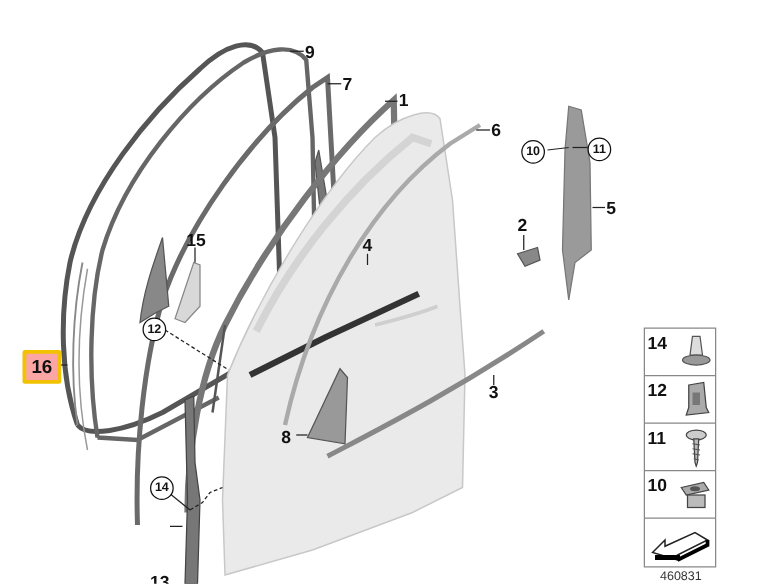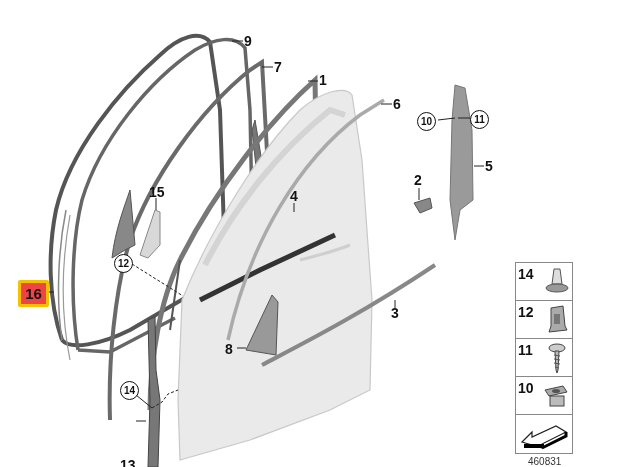--- a/index.html
+++ b/index.html
@@ -1,20 +1,20 @@
 <!DOCTYPE html>
 <html><head>
 <meta charset="utf-8">
 <style>
   html, body { margin:0; padding:0; background:#ffffff; }
   body { width:626px; height:467px; position:relative; overflow:hidden; font-family:"Liberation Sans", sans-serif; }
   #stage { position:absolute; left:0; top:0; width:626px; height:467px; }
   .callout { position:absolute; font-weight:bold; font-size:14px; color:#111; line-height:1; }
   .circ { position:absolute; width:17px; height:17px; border:1.3px solid #111; border-radius:50%; background:#fff; font-size:10px; font-weight:bold; color:#111; text-align:center; line-height:17px; }
-  .hl { position:absolute; border:3px solid #f2c200; background:#ef4444; font-weight:bold; font-size:15px; color:#111; text-align:center; border-radius:2px; }
+  .hl { position:absolute; border:3px solid #f2c200; background:#fca5a5; font-weight:bold; font-size:15px; color:#111; text-align:center; border-radius:2px; }
   #legend { position:absolute; left:515px; top:262px; width:56px; border:1px solid #888; background:#fff; }
   .lg-cell { position:relative; height:37px; border-bottom:1px solid #888; }
   .lg-cell:last-child { border-bottom:none; height:38px; }
   .lg-num { position:absolute; left:2px; top:3px; font-weight:bold; font-size:14px; color:#111; }
   .lg-icon { position:absolute; right:3px; top:3px; }
   #diagram-id { position:absolute; left:528px; top:456px; font-size:10px; color:#333; }
 </style>
 </head>
 <body>
 

